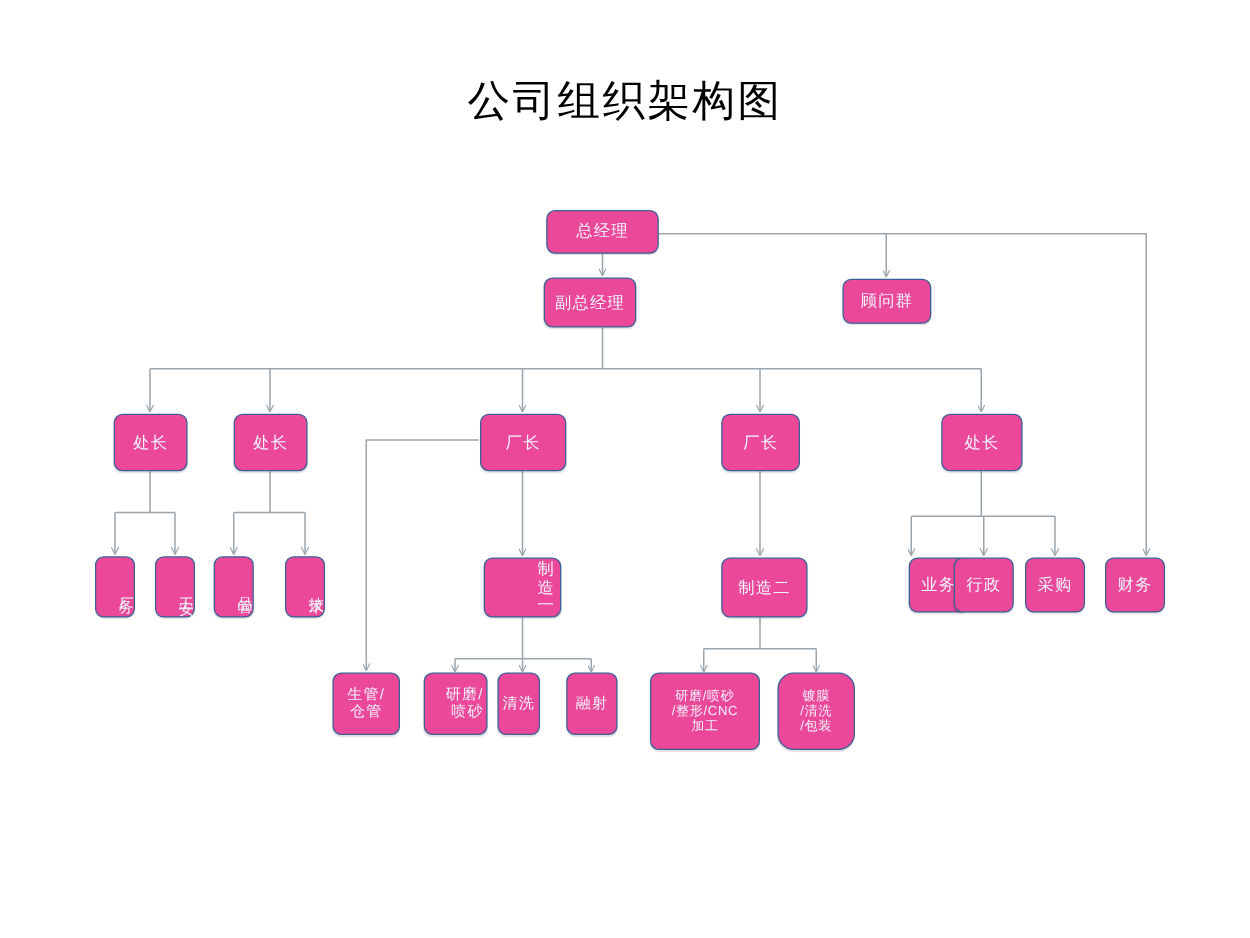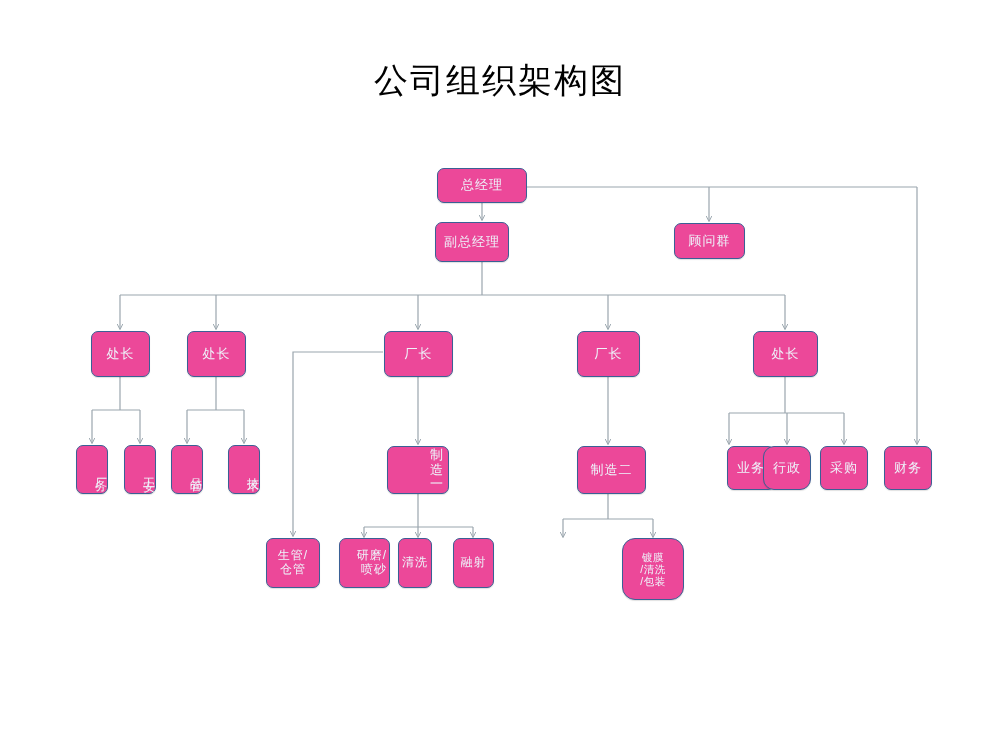--- a/index.html
+++ b/index.html
@@ -190,21 +190,21 @@
   </div>
 
   <div class="node" style="left:577px; top:446px; width:69px; height:48px;">
     <span class="label">制造二</span>
   </div>
 
   <div class="node" style="left:705px; top:446px; width:48px; height:44px;margin-left:22px;">
     <span class="label">业务</span>
   </div>
 
-  <div class="node" style="left:763px; top:446px; width:48px; height:44px;border-radius:11px;">
+  <div class="node" style="left:763px; top:446px; width:48px; height:44px;">
     <span class="label">行政</span>
   </div>
 
   <div class="node" style="left:820px; top:446px; width:48px; height:44px;">
     <span class="label">采购</span>
   </div>
 
   <div class="node" style="left:884px; top:446px; width:48px; height:44px;">
     <span class="label">财务</span>
   </div>
@@ -218,18 +218,21 @@
   </div>
 
   <div class="node small" style="left:398px; top:538px; width:34px; height:50px;">
     <span class="label">清洗</span>
   </div>
 
   <div class="node small" style="left:453px; top:538px; width:41px; height:50px;">
     <span class="label">融射</span>
   </div>
 
+  <div class="node tiny" style="left:520px; top:538px; width:88px; height:62px;">
+    <span class="label">研磨/喷砂<br>/整形/CNC<br>加工</span>
+  </div>
 
   <div class="node tiny" style="left:622px; top:538px; width:62px; height:62px;border-radius:13px;">
     <span class="label">镀膜<br>/清洗<br>/包装</span>
   </div>
 
 </div>
 
 </body></html>

